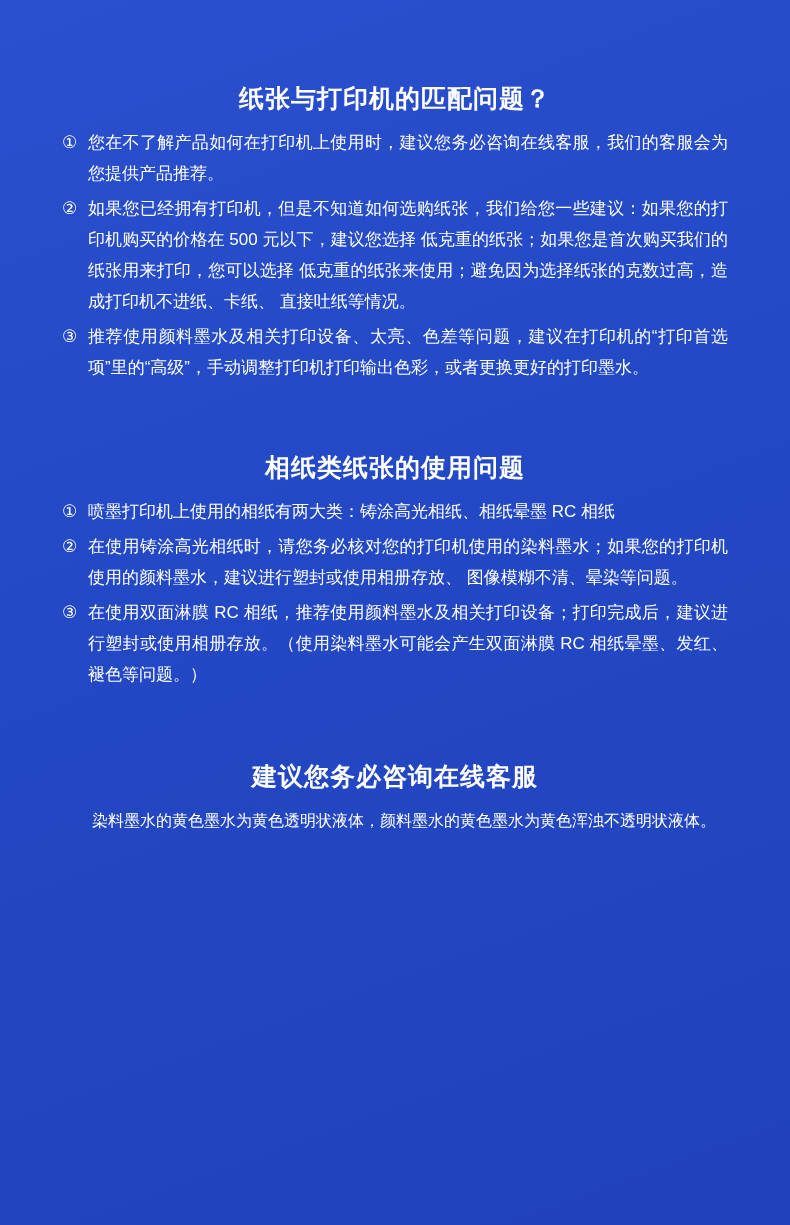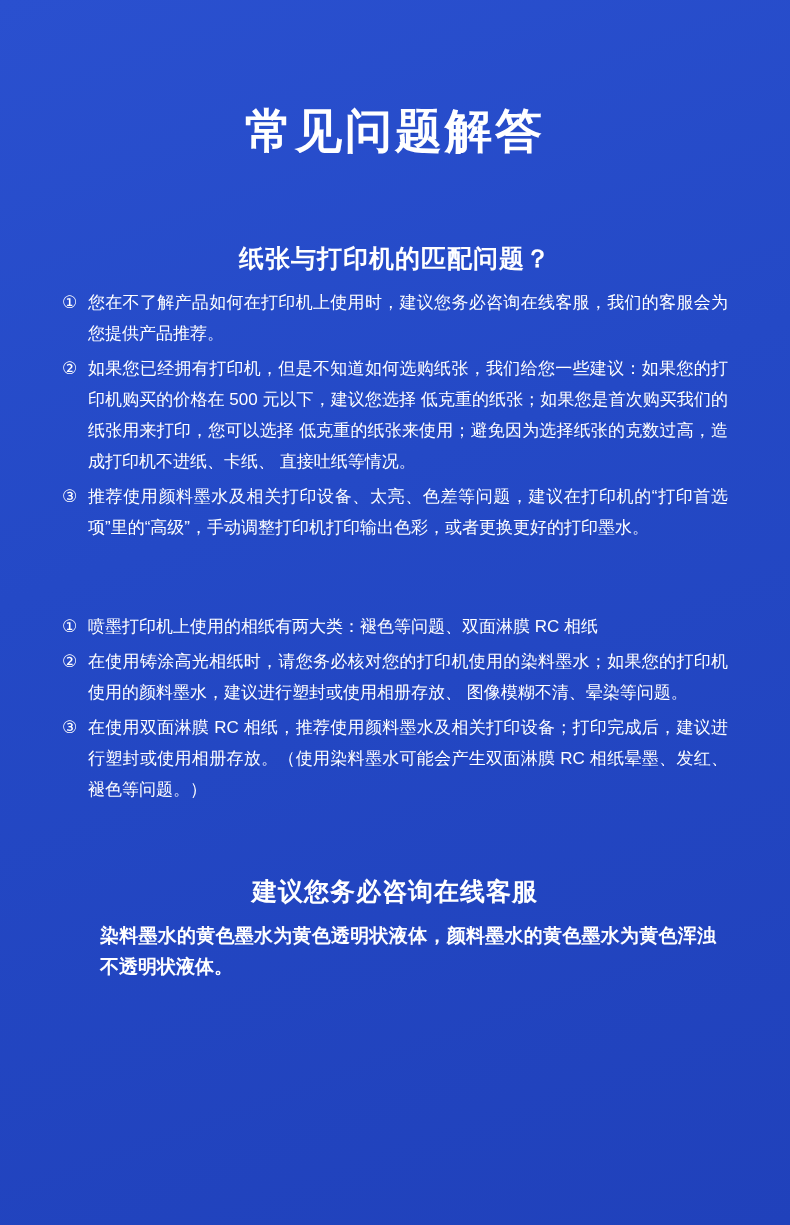--- a/index.html
+++ b/index.html
@@ -65,59 +65,59 @@
   }
   .qa-text {
     flex: 1 1 auto;
     font-size: 17px;
     line-height: 31px;
     text-align: justify;
     text-justify: inter-ideograph;
     font-weight: 400;
   }
   .plain-para {
-    font-size: 19px;
+    font-size: 16px;
     line-height: 31px;
-    font-weight: 700;
-    margin: 12px;
+    font-weight: 400;
+    margin: 4px;
     padding-left: 26px;
     text-align: justify;
     text-justify: inter-ideograph;
   }
 </style>
 </head>
 <body>
 
 <div class="page">
 
-  <h1 class="main-title">常见问题解答</h1>
 
   <div class="section section-1">
     <div class="section-title">纸张与打印机的匹配问题？</div>
     <ul class="qa-list">
       <li class="qa-item">
         <span class="qa-num">①</span>
         <span class="qa-text">您在不了解产品如何在打印机上使用时，建议您务必咨询在线客服，我们的客服会为您提供产品推荐。</span>
       </li>
       <li class="qa-item">
         <span class="qa-num">②</span>
         <span class="qa-text">如果您已经拥有打印机，但是不知道如何选购纸张，我们给您一些建议：如果您的打印机购买的价格在 500 元以下，建议您选择 低克重的纸张；如果您是首次购买我们的纸张用来打印，您可以选择 低克重的纸张来使用；避免因为选择纸张的克数过高，造成打印机不进纸、卡纸、 直接吐纸等情况。</span>
       </li>
       <li class="qa-item">
         <span class="qa-num">③</span>
         <span class="qa-text">推荐使用颜料墨水及相关打印设备、太亮、色差等问题，建议在打印机的“打印首选项”里的“高级”，手动调整打印机打印输出色彩，或者更换更好的打印墨水。</span>
       </li>
     </ul>
   </div>
 
   <div class="section section-2">
+    <div class="section-title">相纸类纸张的使用问题</div>
     <ul class="qa-list">
       <li class="qa-item">
         <span class="qa-num">①</span>
-        <span class="qa-text">喷墨打印机上使用的相纸有两大类：褪色等问题、双面淋膜 RC 相纸</span>
+        <span class="qa-text">喷墨打印机上使用的相纸有两大类：铸涂高光相纸、相纸晕墨 RC 相纸</span>
       </li>
       <li class="qa-item">
         <span class="qa-num">②</span>
         <span class="qa-text">在使用铸涂高光相纸时，请您务必核对您的打印机使用的染料墨水；如果您的打印机使用的颜料墨水，建议进行塑封或使用相册存放、 图像模糊不清、晕染等问题。</span>
       </li>
       <li class="qa-item">
         <span class="qa-num">③</span>
         <span class="qa-text">在使用双面淋膜 RC 相纸，推荐使用颜料墨水及相关打印设备；打印完成后，建议进行塑封或使用相册存放。（使用染料墨水可能会产生双面淋膜 RC 相纸晕墨、发红、褪色等问题。）</span>
       </li>
     </ul>

